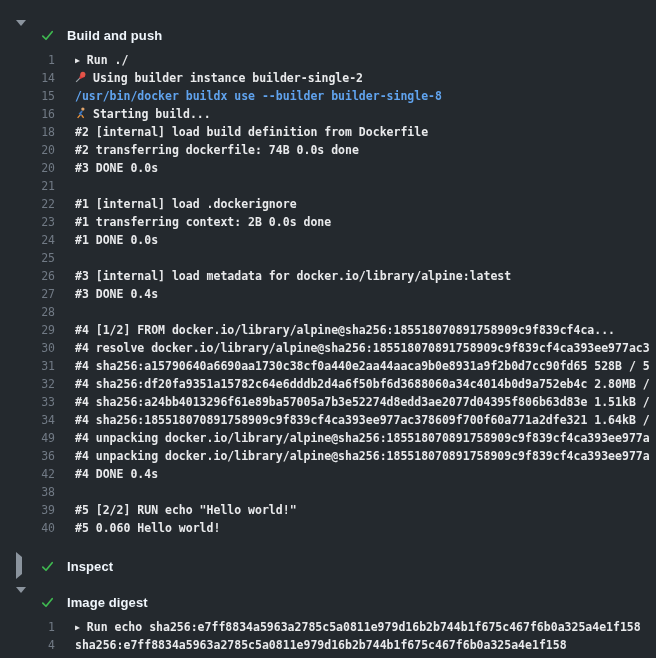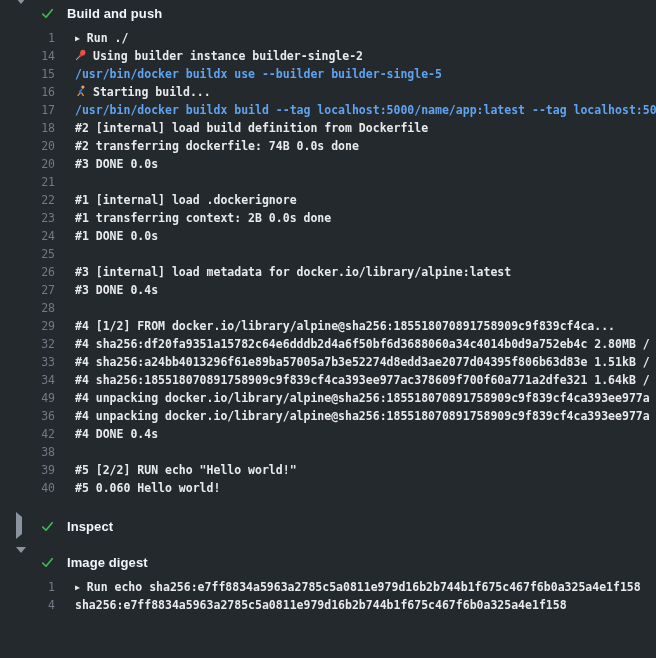--- a/index.html
+++ b/index.html
@@ -8,21 +8,21 @@
     width: 656px;
     height: 658px;
     overflow: hidden;
     background: #24292e;
     font-family: "Liberation Sans", sans-serif;
   }
   .log-viewer {
     width: 656px;
     height: 658px;
     overflow: hidden;
-    padding-top: 0;
+    padding-top: 22px;
     box-sizing: border-box;
   }
   .section { margin-bottom: 2px; }
   .section-header {
     display: flex;
     align-items: center;
     height: 26px;
     padding-left: 16px;
     cursor: pointer;
   }
@@ -117,35 +117,31 @@
         <div class="log-line">
           <span class="line-num">14</span>
           <span class="line-text"><svg viewBox="0 0 16 16" class="inline-ico">
               <line x1="6.5" y1="9.5" x2="1.5" y2="14.5" stroke="#9aa0a6" stroke-width="1.6"></line>
               <path d="M8.5 2.5 L13.5 7.5 L10.5 9 L7 10.5 L5.5 9 L7 5.5 Z" fill="#dd3b3b"></path>
               <circle cx="10.5" cy="4.5" r="3.4" fill="#e25549"></circle>
             </svg>Using builder instance builder-single-2</span>
         </div>
         <div class="log-line">
           <span class="line-num">15</span>
-          <span class="line-text cmd">/usr/bin/docker buildx use --builder builder-single-5</span>
+          <span class="line-text cmd">/usr/bin/docker buildx use --builder builder-single-8</span>
         </div>
         <div class="log-line">
           <span class="line-num">16</span>
           <span class="line-text"><svg viewBox="0 0 16 16" class="inline-ico">
               <circle cx="10.5" cy="2.8" r="2.2" fill="#e0a46c"></circle>
               <path d="M9.5 5.5 L6.5 9 L9 11" stroke="#3b77c2" stroke-width="2.4" fill="none"></path>
               <path d="M7 10.5 L3.5 14.5 M9 11 L11.5 14.5" stroke="#e8913a" stroke-width="1.8" fill="none"></path>
             </svg>Starting build...</span>
         </div>
         <div class="log-line">
-          <span class="line-num">17</span>
-          <span class="line-text cmd">/usr/bin/docker buildx build --tag localhost:5000/name/app:latest --tag localhost:50</span>
-        </div>
-        <div class="log-line">
           <span class="line-num">18</span>
           <span class="line-text">#2 [internal] load build definition from Dockerfile</span>
         </div>
         <div class="log-line">
           <span class="line-num">20</span>
           <span class="line-text">#2 transferring dockerfile: 74B 0.0s done</span>
         </div>
         <div class="log-line">
           <span class="line-num">20</span>
           <span class="line-text">#3 DONE 0.0s</span>
@@ -178,20 +174,28 @@
           <span class="line-num">27</span>
           <span class="line-text">#3 DONE 0.4s</span>
         </div>
         <div class="log-line">
           <span class="line-num">28</span>
           <span class="line-text"></span>
         </div>
         <div class="log-line">
           <span class="line-num">29</span>
           <span class="line-text">#4 [1/2] FROM docker.io/library/alpine@sha256:185518070891758909c9f839cf4ca...</span>
+        </div>
+        <div class="log-line">
+          <span class="line-num">30</span>
+          <span class="line-text">#4 resolve docker.io/library/alpine@sha256:185518070891758909c9f839cf4ca393ee977ac3</span>
+        </div>
+        <div class="log-line">
+          <span class="line-num">31</span>
+          <span class="line-text">#4 sha256:a15790640a6690aa1730c38cf0a440e2aa44aaca9b0e8931a9f2b0d7cc90fd65 528B / 5</span>
         </div>
         <div class="log-line">
           <span class="line-num">32</span>
           <span class="line-text">#4 sha256:df20fa9351a15782c64e6dddb2d4a6f50bf6d3688060a34c4014b0d9a752eb4c 2.80MB /</span>
         </div>
         <div class="log-line">
           <span class="line-num">33</span>
           <span class="line-text">#4 sha256:a24bb4013296f61e89ba57005a7b3e52274d8edd3ae2077d04395f806b63d83e 1.51kB /</span>
         </div>
         <div class="log-line">

